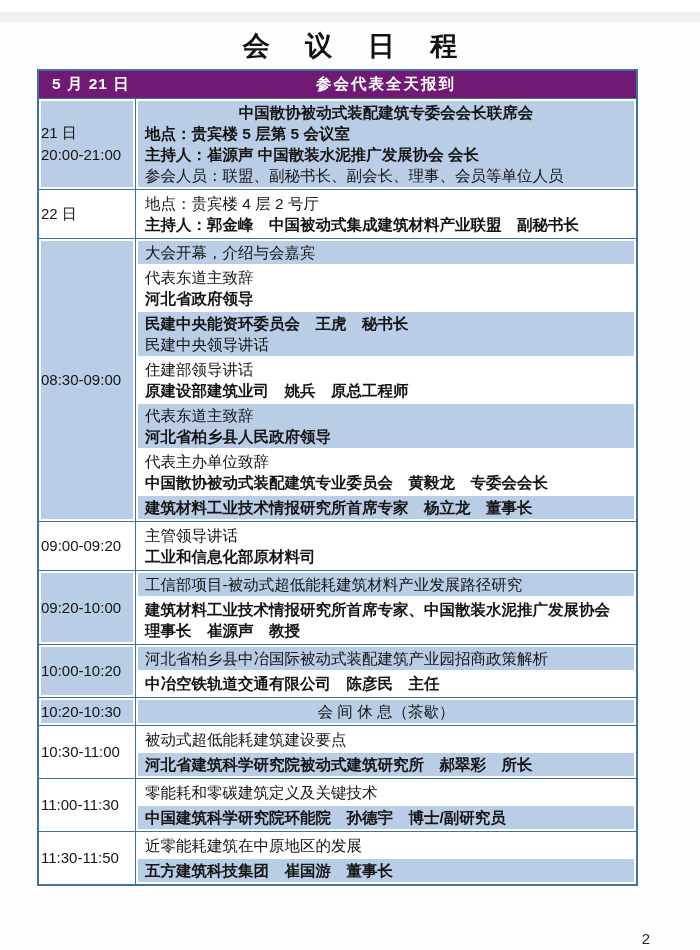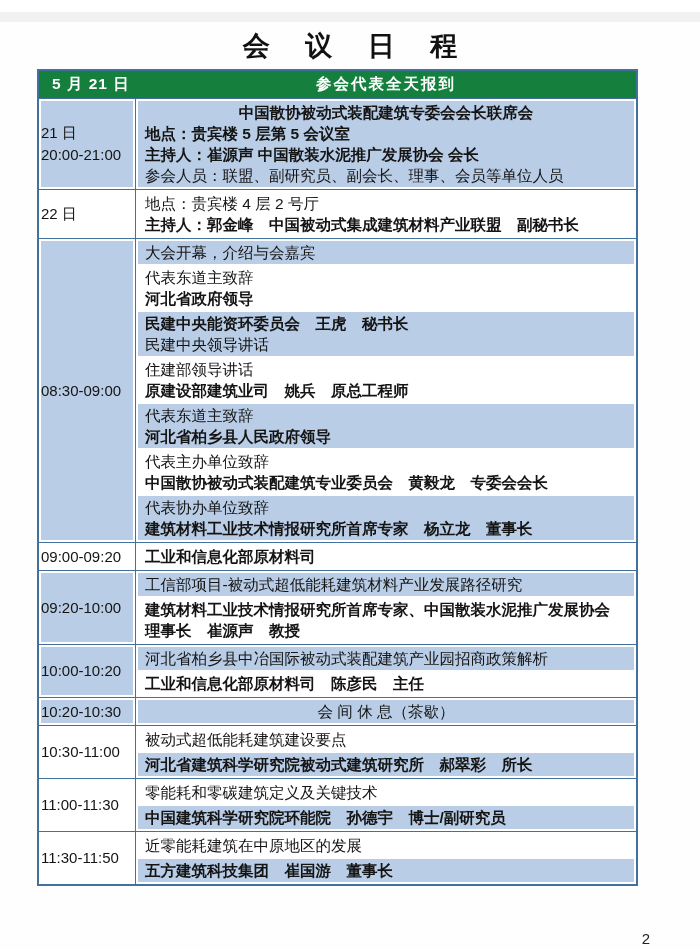--- a/index.html
+++ b/index.html
@@ -14,21 +14,21 @@
     position:absolute; top:16px; left:0; width:700px;
     text-align:center; font-size:27px; font-weight:bold;
     letter-spacing:14px; text-indent:14px; color:#111;
   }
   .agenda-table {
     position:absolute; left:37px; top:57px; width:601px;
     border:2px solid #41719c; background:#ffffff;
     box-sizing:border-box;
   }
   .t-header {
-    display:flex; background:#15803d; color:#ffffff; font-weight:bold;
+    display:flex; background:#701a75; color:#ffffff; font-weight:bold;
     align-items:center;
   }
   .h-date  { width:97px; box-sizing:border-box; padding:3px 0 3px 13px; font-size:15.5px; letter-spacing:1px; }
   .h-label { flex:1; text-align:center; padding:3px 0; font-size:15.5px; letter-spacing:2px; }
   .t-row { display:flex; border-top:1.5px solid #41719c; background:#ffffff; }
   .t-time {
     width:97px; box-sizing:border-box; flex:0 0 97px;
     border-right:1.5px solid #41719c;
     display:flex; padding:2px;
   }
@@ -71,21 +71,21 @@
             <div class="time-inner bg-blue">
               <div>21 日</div>
               <div>20:00-21:00</div>
             </div>
           </div>
           <div class="t-content">
             <div class="block bg-blue">
               <div class="line bold center">中国散协被动式装配建筑专委会会长联席会</div>
               <div class="line bold">地点：贵宾楼 5 层第 5 会议室</div>
               <div class="line bold">主持人：崔源声 中国散装水泥推广发展协会 会长</div>
-              <div class="line">参会人员：联盟、副研究员、副会长、理事、会员等单位人员</div>
+              <div class="line">参会人员：联盟、副秘书长、副会长、理事、会员等单位人员</div>
             </div>
           </div>
         </div>
         <div class="t-row">
           <div class="t-time">
             <div class="time-inner bg-white">
               <div>22 日</div>
             </div>
           </div>
           <div class="t-content">
@@ -119,33 +119,33 @@
             </div>
             <div class="block bg-blue">
               <div class="line">代表东道主致辞</div>
               <div class="line bold">河北省柏乡县人民政府领导</div>
             </div>
             <div class="block bg-white">
               <div class="line">代表主办单位致辞</div>
               <div class="line bold">中国散协被动式装配建筑专业委员会　黄毅龙　专委会会长</div>
             </div>
             <div class="block bg-blue">
-              <div class="line">代表协办单位致辞</div>
               <div class="line bold">建筑材料工业技术情报研究所首席专家　杨立龙　董事长</div>
             </div>
           </div>
         </div>
         <div class="t-row">
           <div class="t-time">
             <div class="time-inner bg-white">
               <div>09:00-09:20</div>
             </div>
           </div>
           <div class="t-content">
             <div class="block bg-white">
+              <div class="line">主管领导讲话</div>
               <div class="line bold">工业和信息化部原材料司</div>
             </div>
           </div>
         </div>
         <div class="t-row">
           <div class="t-time">
             <div class="time-inner bg-blue">
               <div>09:20-10:00</div>
             </div>
           </div>
@@ -163,21 +163,21 @@
           <div class="t-time">
             <div class="time-inner bg-blue">
               <div>10:00-10:20</div>
             </div>
           </div>
           <div class="t-content">
             <div class="block bg-blue">
               <div class="line">河北省柏乡县中冶国际被动式装配建筑产业园招商政策解析</div>
             </div>
             <div class="block bg-white">
-              <div class="line bold">工业和信息化部原材料司　陈彦民　主任</div>
+              <div class="line bold">中冶空铁轨道交通有限公司　陈彦民　主任</div>
             </div>
           </div>
         </div>
         <div class="t-row">
           <div class="t-time">
             <div class="time-inner bg-blue">
               <div>10:20-10:30</div>
             </div>
           </div>
           <div class="t-content">

